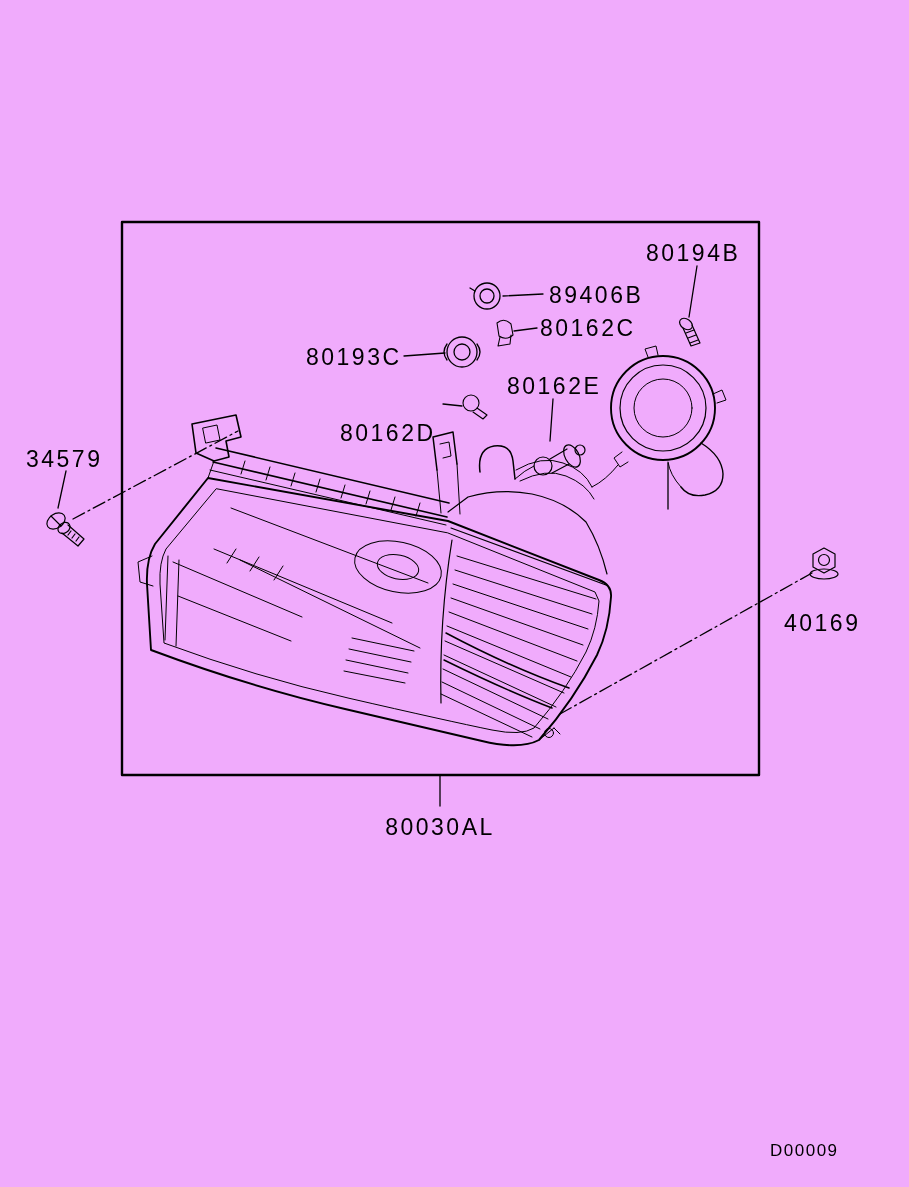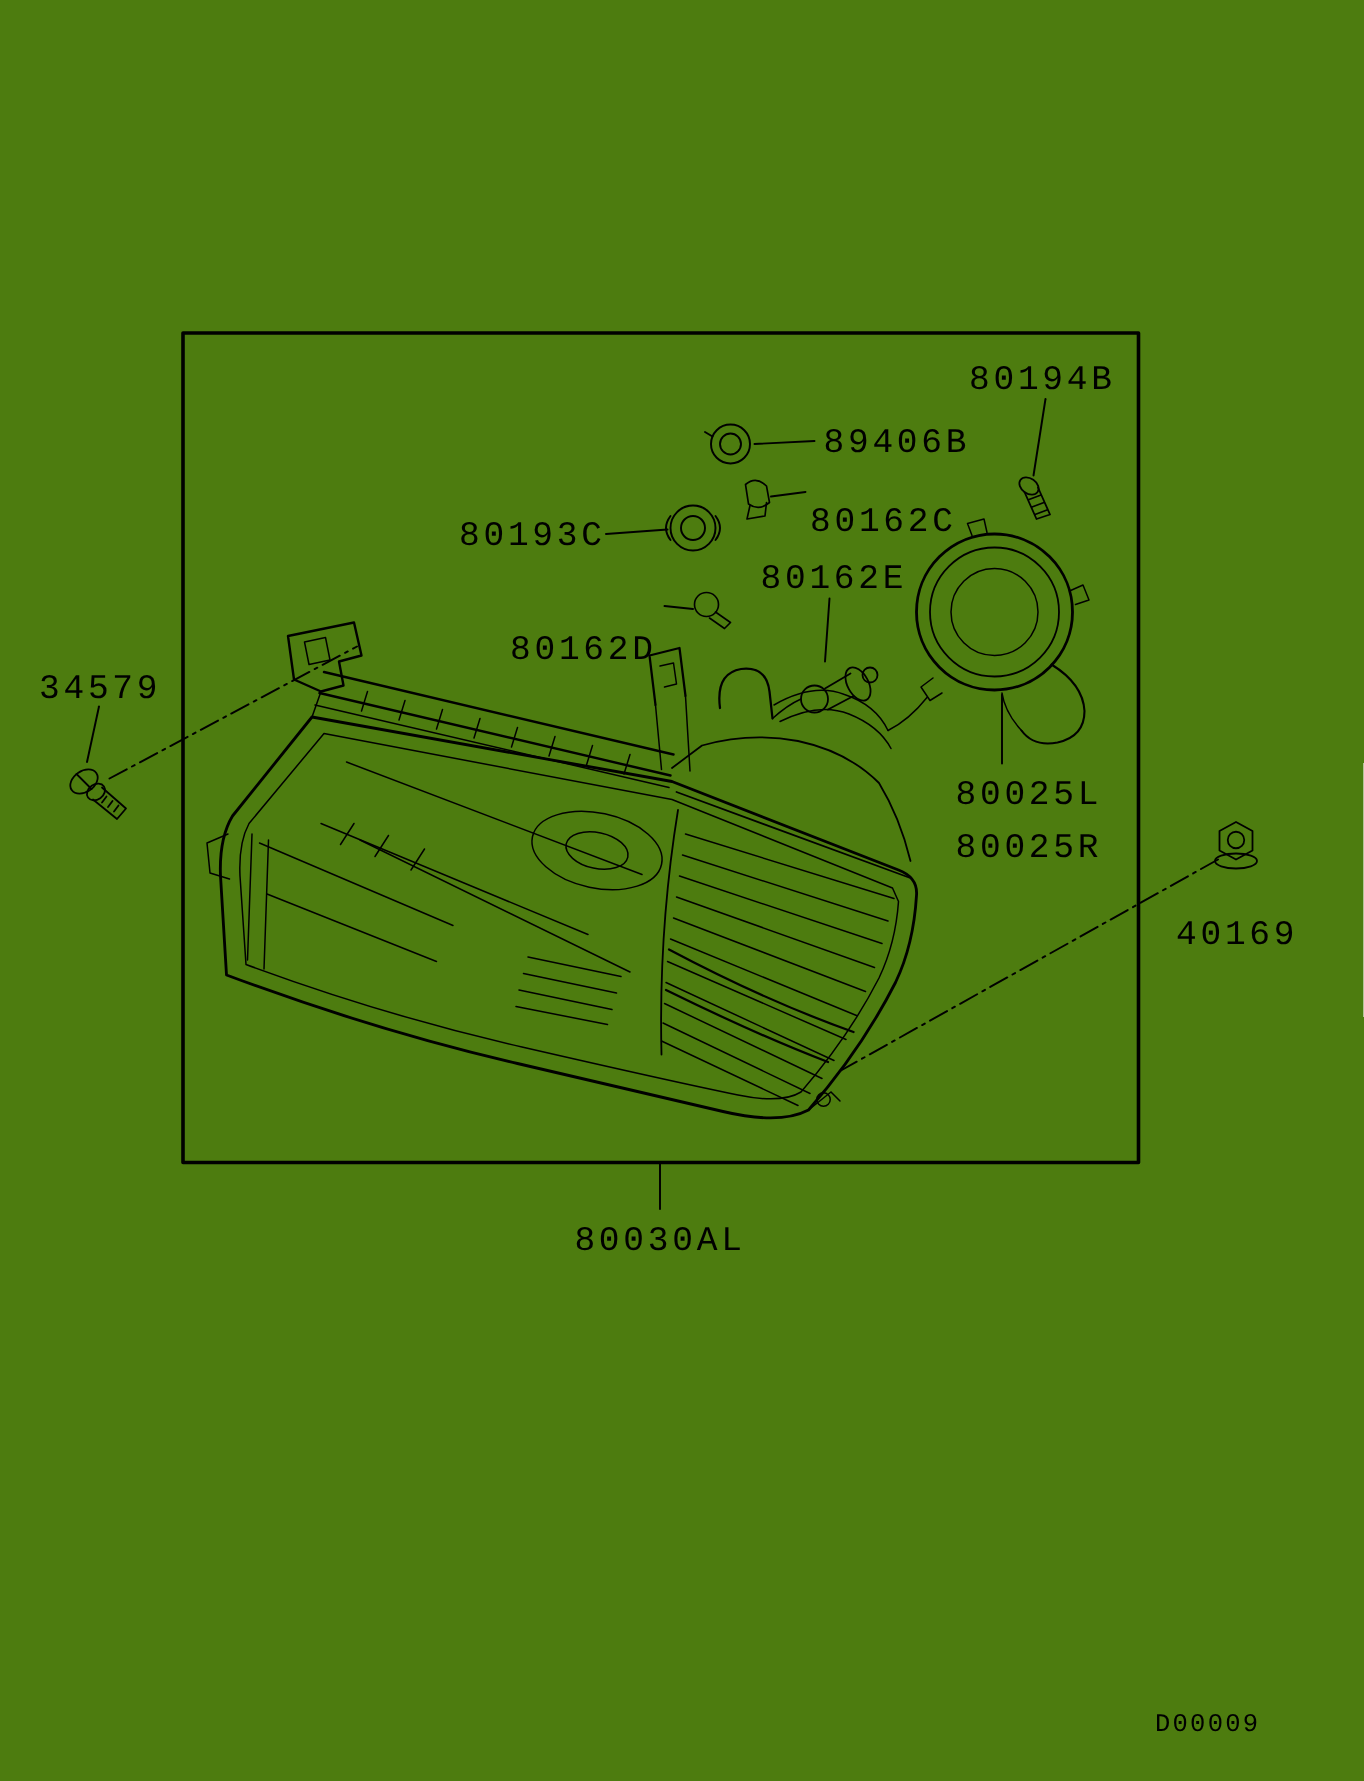--- a/index.html
+++ b/index.html
@@ -4,22 +4,22 @@
 <style>
   html, body {
     margin: 0;
     padding: 0;
     background: #ffffff;
   }
   #canvas {
     position: relative;
     width: 909px;
     height: 1187px;
-    background: #4d7c0f;
-    font-family: Liberation Mono, monospace;
+    background: #f0abfc;
+    font-family: Liberation Sans, sans-serif;
     color: #000000;
     overflow: hidden;
   }
   svg.art {
     position: absolute;
     left: 0;
     top: 0;
   }
   .part-label {
     position: absolute;
@@ -187,34 +187,30 @@
         <ellipse cx="824" cy="574" rx="14" ry="5"></ellipse>
       </g>
 
     </g>
   </svg>
 
   <div class="part-label" style="left:646px; top:241px;">80194B</div>
 
   <div class="part-label" style="left:549px; top:283px;">89406B</div>
 
-  <div class="part-label" style="left:540px; top:316px;margin-top:20px;">80162C</div>
+  <div class="part-label" style="left:540px; top:316px;">80162C</div>
 
   <div class="part-label" style="left:306px; top:345px;">80193C</div>
 
   <div class="part-label" style="left:340px; top:391px;margin-top:30px;">80162D</div>
 
   <div class="part-label" style="left:507px; top:374px;text-align:center;">80162E</div>
 
   <div class="part-label" style="left:26px; top:447px;">34579</div>
 
-  <div class="label-stack" style="left:637px; top:513px;">
-    <div>80025L</div>
-    <div>80025R</div>
-  </div>
 
   <div class="part-label" style="left:784px; top:611px;">40169</div>
 
   <div class="label-stack centered" style="left:355px; top:810px; width:170px;">
     <div>80030AL</div>
   </div>
 
   <div class="doc-code" style="left:770px; top:1141px;">D00009</div>
 
 </div>

